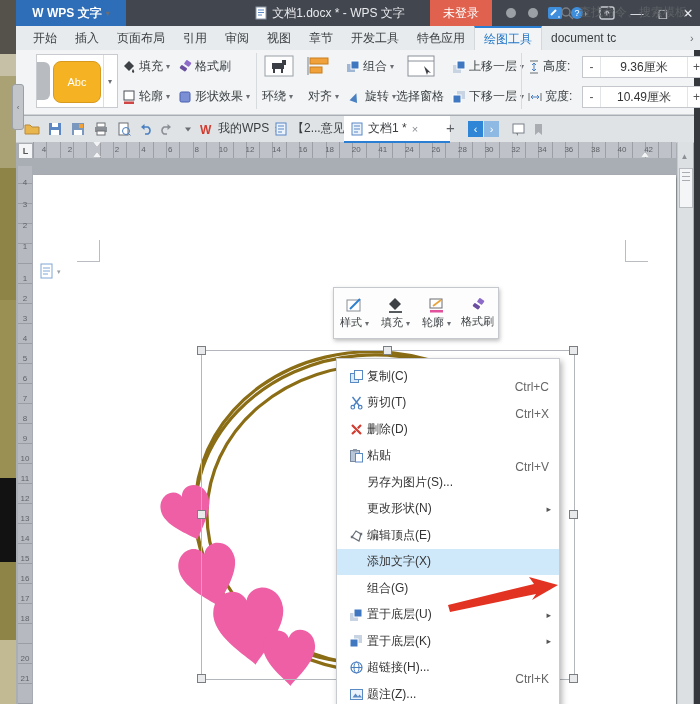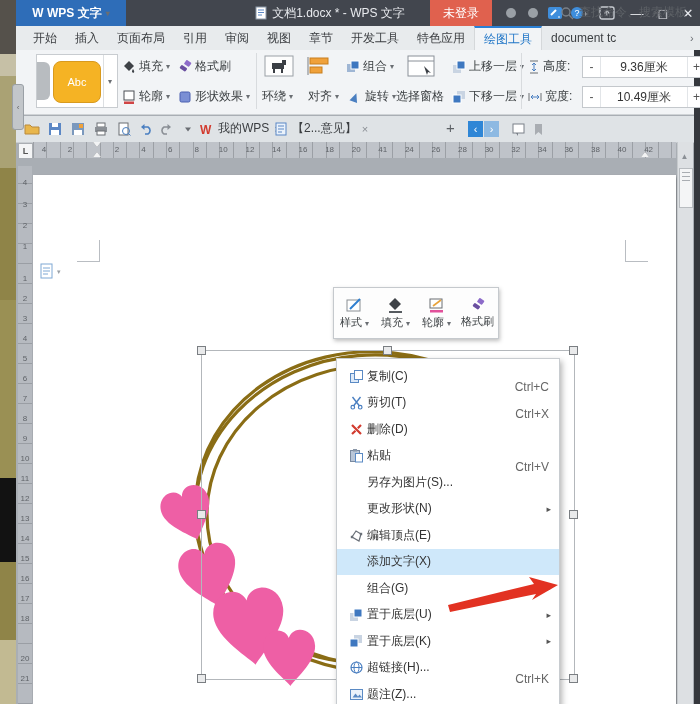--- a/index.html
+++ b/index.html
@@ -647,20 +647,30 @@
     <div class="doctab" style="left: 268px; top: 116px; width: 70px;">
       <span>
         <svg width="12" height="14" viewBox="0 0 12 14">
           <rect x="1" y="1" width="10" height="12" fill="#eaf2fb" stroke="#5b87c5"></rect>
           <path d="M3 4h6M3 7h6M3 10h4" stroke="#5b87c5"></path>
         </svg>
       </span>
       <span>【2...意见】</span>
       <span class="x">×</span>
     </div>
+    <div class="doctab active" style="left: 344px; top: 116px; width: 92px;">
+      <span>
+        <svg width="12" height="14" viewBox="0 0 12 14">
+          <rect x="1" y="1" width="10" height="12" fill="#eaf2fb" stroke="#5b87c5"></rect>
+          <path d="M3 4h6M3 7h6M3 10h4" stroke="#5b87c5"></path>
+        </svg>
+      </span>
+      <span>文档1 *</span>
+      <span class="x">×</span>
+    </div>
     <div class="abs" style="left: 446px; top: 119px; font-size: 15px; color: rgb(93, 97, 102);">+</div>
     <div class="abs navbtn" style="left: 468px; top: 121px; background: rgb(47, 134, 214);">‹</div>
     <div class="abs navbtn" style="left: 484px; top: 121px; background: rgb(141, 185, 226);">›</div>
     <div class="abs qa-ico" style="left: 508px; top: 120px;">
       <svg width="13" height="13" viewBox="0 0 13 13">
         <rect x="1" y="1" width="11" height="9" fill="#fff" stroke="#7a8088"></rect>
         <path d="M4 10l2 3 0-3z" fill="#7a8088"></path>
       </svg>
     </div>
     <div class="abs qa-ico" style="left: 528px; top: 120px;">

